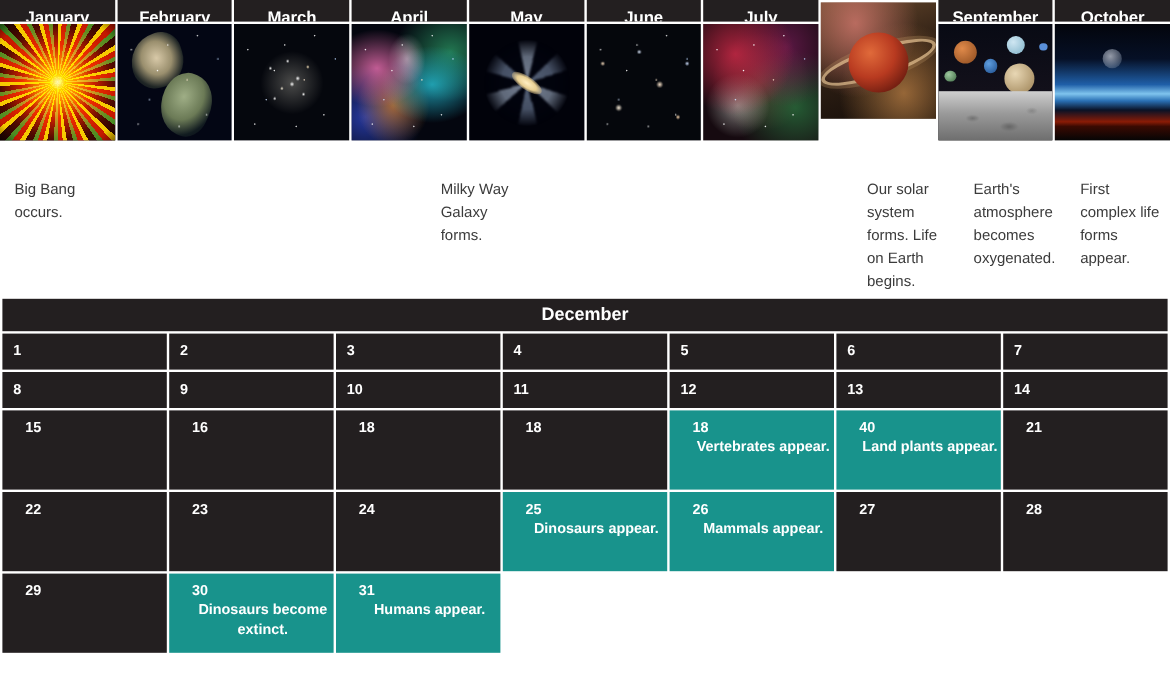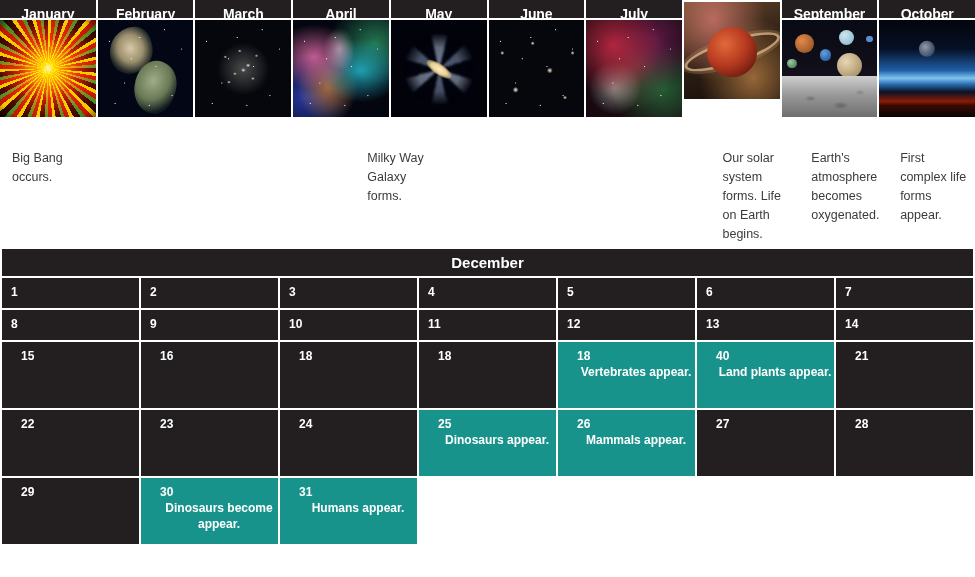--- a/index.html
+++ b/index.html
@@ -475,21 +475,21 @@
         <td class="cal-cell tall">
           <span class="cal-day">28</span>
         </td>
       </tr>
       <tr>
         <td class="cal-cell tall">
           <span class="cal-day">29</span>
         </td>
         <td class="cal-cell tall event">
           <span class="cal-day">30</span>
-          <span class="cal-event-text">Dinosaurs become appear.</span>
+          <span class="cal-event-text">Dinosaurs become extinct.</span>
         </td>
         <td class="cal-cell tall event">
           <span class="cal-day">31</span>
           <span class="cal-event-text">Humans appear.</span>
         </td>
         <td class="cal-cell tall empty"></td>
         <td class="cal-cell tall empty"></td>
         <td class="cal-cell tall empty"></td>
         <td class="cal-cell tall empty"></td>
       </tr>

